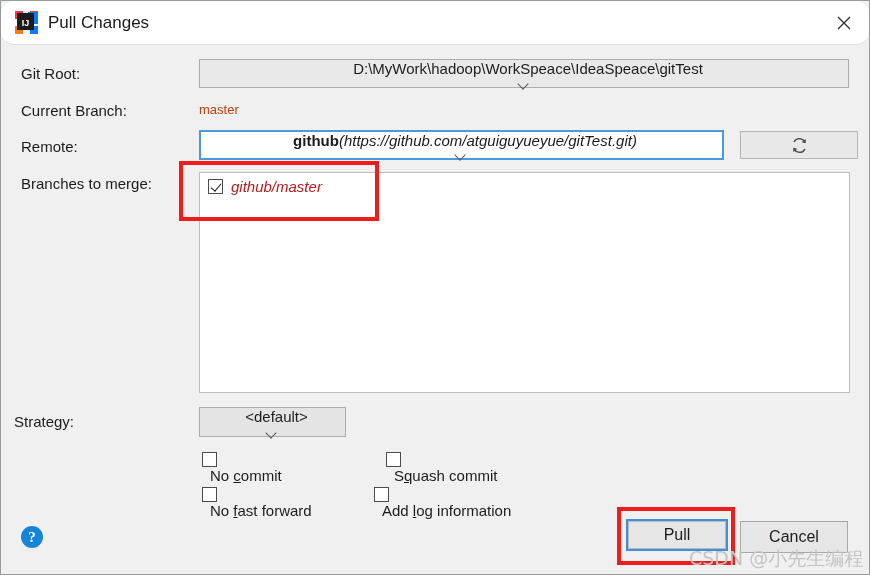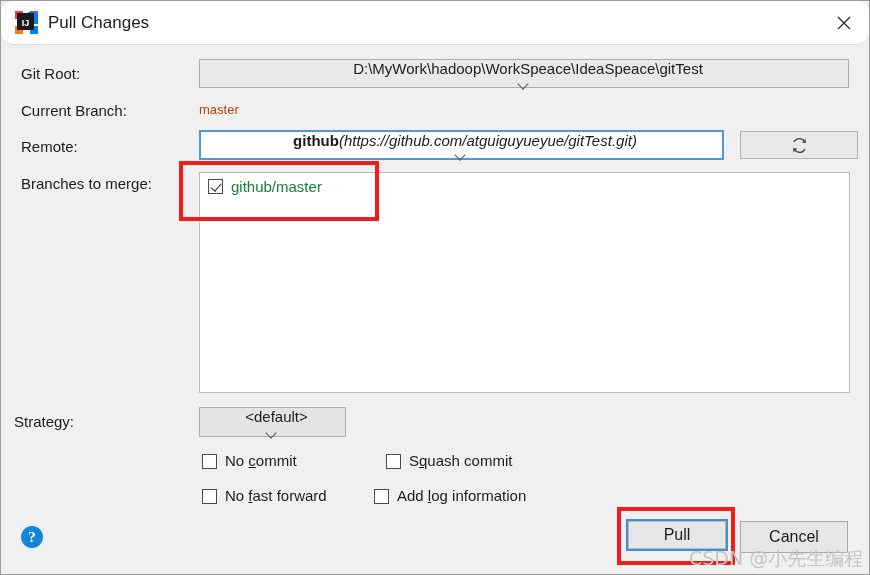--- a/index.html
+++ b/index.html
@@ -167,23 +167,24 @@
   }
   .branch-row {
     display: flex;
     align-items: center;
     height: 26px;
     padding-left: 8px;
     cursor: default;
   }
   .branch-label {
     font-size: 15px;
-    color: #15803d;
+    color: #b91c1c;
     margin-left: 8px;
     white-space: nowrap;
+    font-style: italic;
   }
 
   
   .cbox {
     position: relative;
     width: 15px; height: 15px;
     box-sizing: border-box;
     background: #ffffff;
     border: 1px solid #4b4b4b;
     flex: 0 0 auto;
@@ -194,23 +195,24 @@
     left: 4px; top: 1px;
     width: 5px; height: 9px;
     border-right: 1.6px solid #1c1c1c;
     border-bottom: 1.6px solid #1c1c1c;
     transform: rotate(40deg);
   }
 
   .opt-check {
     position: absolute;
     display: flex;
-    align-items: flex-end;
+    align-items: flex-start;
     cursor: default;
     white-space: nowrap;
+    flex-direction: column;
   }
   .opt-check .opt-label {
     font-size: 15px;
     color: #1c1c1c;
     margin-left: 8px;
   }
   .mn { text-decoration: underline; }
 
   
   .dlg-button {

